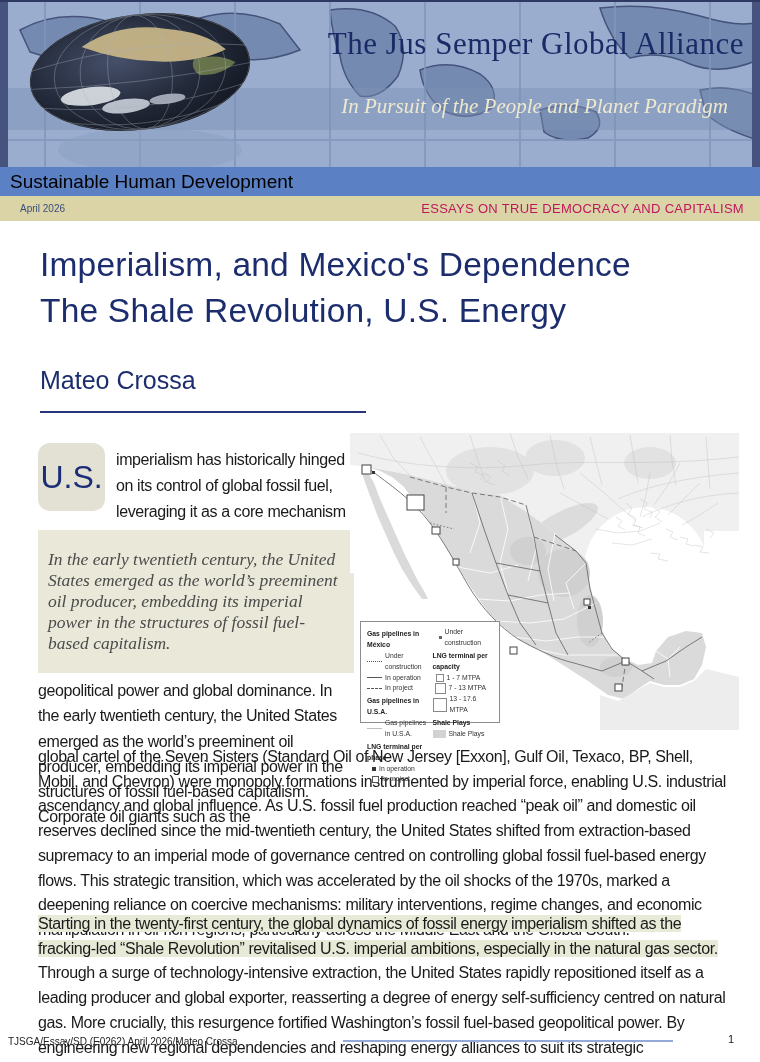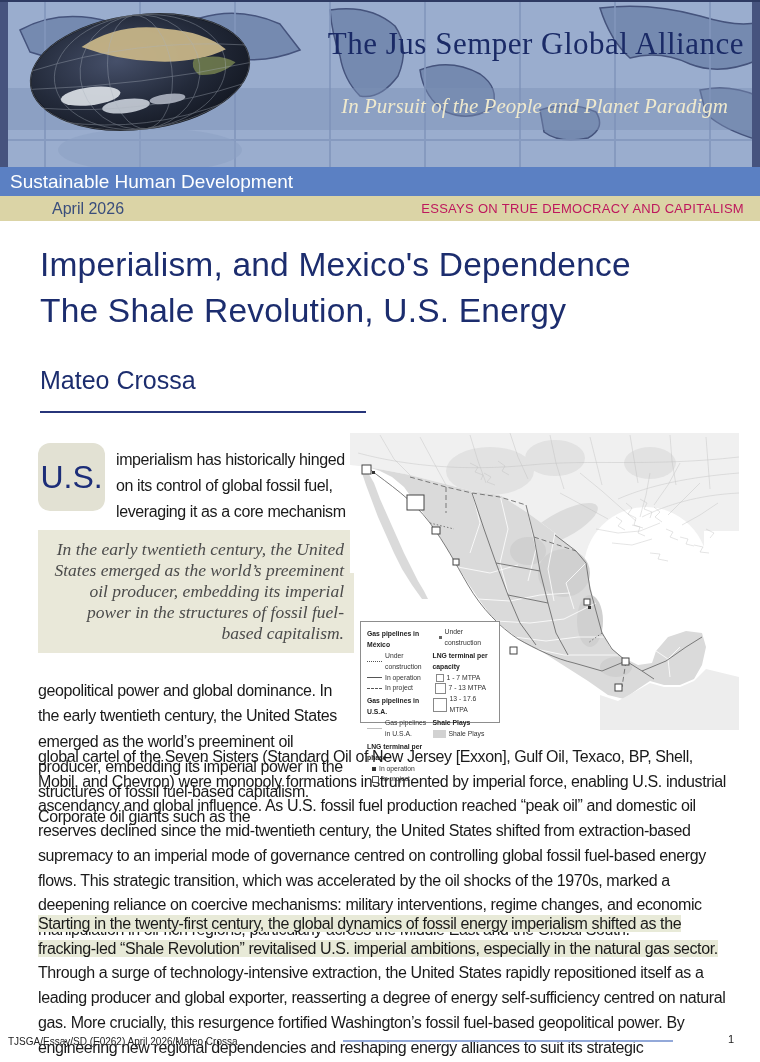--- a/index.html
+++ b/index.html
@@ -8,39 +8,39 @@
 
   
   .hdr{position:absolute;left:0;top:0;width:760px;height:191px;overflow:hidden;}
   .hdr svg{position:absolute;left:0;top:0;}
   .hdr-title{position:absolute;right:16px;top:26px;font-family:"Liberation Serif",serif;
              font-size:31px;color:#1a2a66;letter-spacing:.5px;white-space:nowrap;}
   .hdr-sub{position:absolute;right:32px;top:94px;font-family:"Liberation Serif",serif;
            font-style:italic;font-size:21px;color:#efe9cd;white-space:nowrap;}
 
   .band-blue{position:absolute;left:0;top:167px;width:760px;height:29px;background:#5b80c3;}
-  .band-blue span{position:absolute;left:10px;top:0;line-height:29px;font-size:19px;color:#ffffff;}
+  .band-blue span{position:absolute;left:10px;top:0;line-height:29px;font-size:19px;color:#000000;}
   .band-tan{position:absolute;left:0;top:196px;width:760px;height:25px;background:#dbd4a6;}
-  .band-tan .bt-left{position:absolute;left:20px;top:0;line-height:25px;font-size:16px;color:#3a4e7c;margin-left:32px;}
+  .band-tan .bt-left{position:absolute;left:20px;top:0;line-height:25px;font-size:10px;color:#3a4e7c;}
   .band-tan .bt-right{position:absolute;right:16px;top:0;line-height:25px;font-size:13px;color:#be185d;letter-spacing:.3px;}
 
   
   .art-title{position:absolute;left:40px;top:242px;width:690px;font-size:33.5px;line-height:46px;
              color:#1c2d6e;letter-spacing:.2px;font-weight:400;}
   .author{position:absolute;left:40px;top:366px;font-size:25px;color:#1c2d6e;}
   .author-line{position:absolute;left:40px;top:411px;width:326px;height:2px;background:#27357a;}
 
   
   .dropcap{position:absolute;left:38px;top:443px;width:67px;height:68px;border-radius:12px;
            background:#e2e1d3;display:flex;align-items:center;justify-content:center;
            font-size:32px;color:#1c2d78;text-align:center;}
   .intro{position:absolute;left:116px;top:447px;width:238px;font-size:16px;line-height:26px;letter-spacing:-.4px;}
   .quote{position:absolute;left:38px;top:530px;width:316px;box-sizing:border-box;background:#e9e8d9;
-         padding:9px 10px;font-family:"Liberation Serif",serif;font-style:italic;font-size:17.5px;
-         line-height:21px;text-align:right;color:#4b4b4b;}
+         padding:19px 10px;font-family:"Liberation Serif",serif;font-style:italic;font-size:17.5px;
+         line-height:21px;text-align:left;color:#4b4b4b;}
   .leftcol{position:absolute;left:38px;top:646px;width:318px;font-size:16px;line-height:25.3px;letter-spacing:-.4px;margin-top:32px;}
   .para1{position:absolute;left:38px;top:745px;width:698px;font-size:16px;line-height:24.7px;letter-spacing:-.4px;}
   .para2{position:absolute;left:38px;top:912px;width:698px;font-size:16px;line-height:24.7px;letter-spacing:-.4px;}
   .hl{background:#e8ead8;}
 
   
   .mapwrap{position:absolute;left:350px;top:433px;width:389px;height:297px;}
   .legend{position:absolute;left:10px;top:188px;width:140px;height:102px;box-sizing:border-box;
           background:#fff;border:1px solid #8d8d8d;padding:5px 5px 3px 6px;display:flex;gap:4px;
           font-size:6.8px;line-height:1.6;color:#333;}

